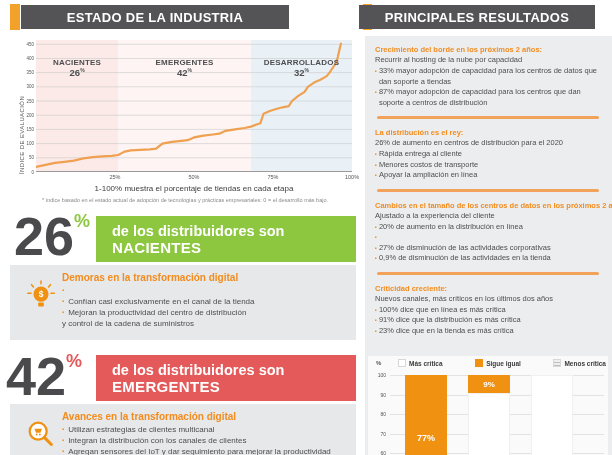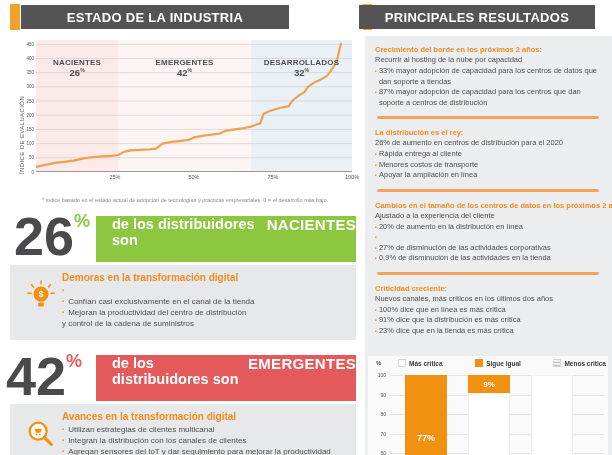--- a/index.html
+++ b/index.html
@@ -26,21 +26,21 @@
   .xlabel{position:absolute;top:148px;left:24px;width:316px;text-align:center;font-size:8px;color:#3c3c3e;}
   .footnote{position:absolute;top:161px;left:0px;width:346px;text-align:center;font-size:5.5px;color:#8a8a8c;}
   
   .bignum{position:absolute;font-weight:bold;color:#4A4A4C;font-size:54px;line-height:0.92;}
   .bignum sup{font-size:18px;vertical-align:28px;}
   #num1{left:14px;top:212px;}
   #num1 sup{color:#8DC63F;}
   #num2{left:6px;top:352px;}
   #num2 sup{color:#E4595A;}
   .banner{position:absolute;left:96px;width:260px;height:46px;color:#fff;font-weight:bold;
-          display:flex;flex-direction:row;justify-content:center;padding-left:16px;box-sizing:border-box;}
+          display:flex;flex-direction:column;justify-content:center;padding-left:16px;box-sizing:border-box;}
   #banner1{top:216px;background:#8DC63F;}
   #banner2{top:355px;background:#E4595A;}
   .banner .b1{font-size:14.5px;}
   .banner .b2{font-size:15px;letter-spacing:0.3px;}
   .gpanel{position:absolute;left:10px;width:346px;background:#E7E8E9;}
   #panel1{top:265px;height:75px;}
   #panel2{top:404px;height:51px;}
   .gpanel .icon{position:absolute;left:14px;top:14px;width:34px;height:34px;}
   .ghead{margin:7px 0 2px 52px;font-size:10px;font-weight:bold;color:#F28C1E;}
   .gbullets{margin-left:52px;}
@@ -125,20 +125,21 @@
           <div class="spct">32<sup>%</sup></div>
         </div>
       </div>
   </div>
   <div id="line-xticks">
       <div class="xtick" style="left: 103px;">25%</div>
       <div class="xtick" style="left: 182px;">50%</div>
       <div class="xtick" style="left: 261px;">75%</div>
       <div class="xtick" style="left: 340px;">100%</div>
     </div>
+  <div class="xlabel">1-100% muestra el porcentaje de tiendas en cada etapa</div>
   <div class="footnote">* índice basado en el estado actual de adopción de tecnologías y prácticas empresariales: 0 = el desarrollo más bajo.</div>
 </div>
 
 <div class="bignum" id="num1"><span>26</span><sup>%</sup></div>
 <div class="banner" id="banner1">
   <div class="b1">de los distribuidores son</div>
   <div class="b2">NACIENTES</div>
 </div>
 <div class="gpanel" id="panel1">
   <svg class="icon" viewBox="0 0 36 36">

